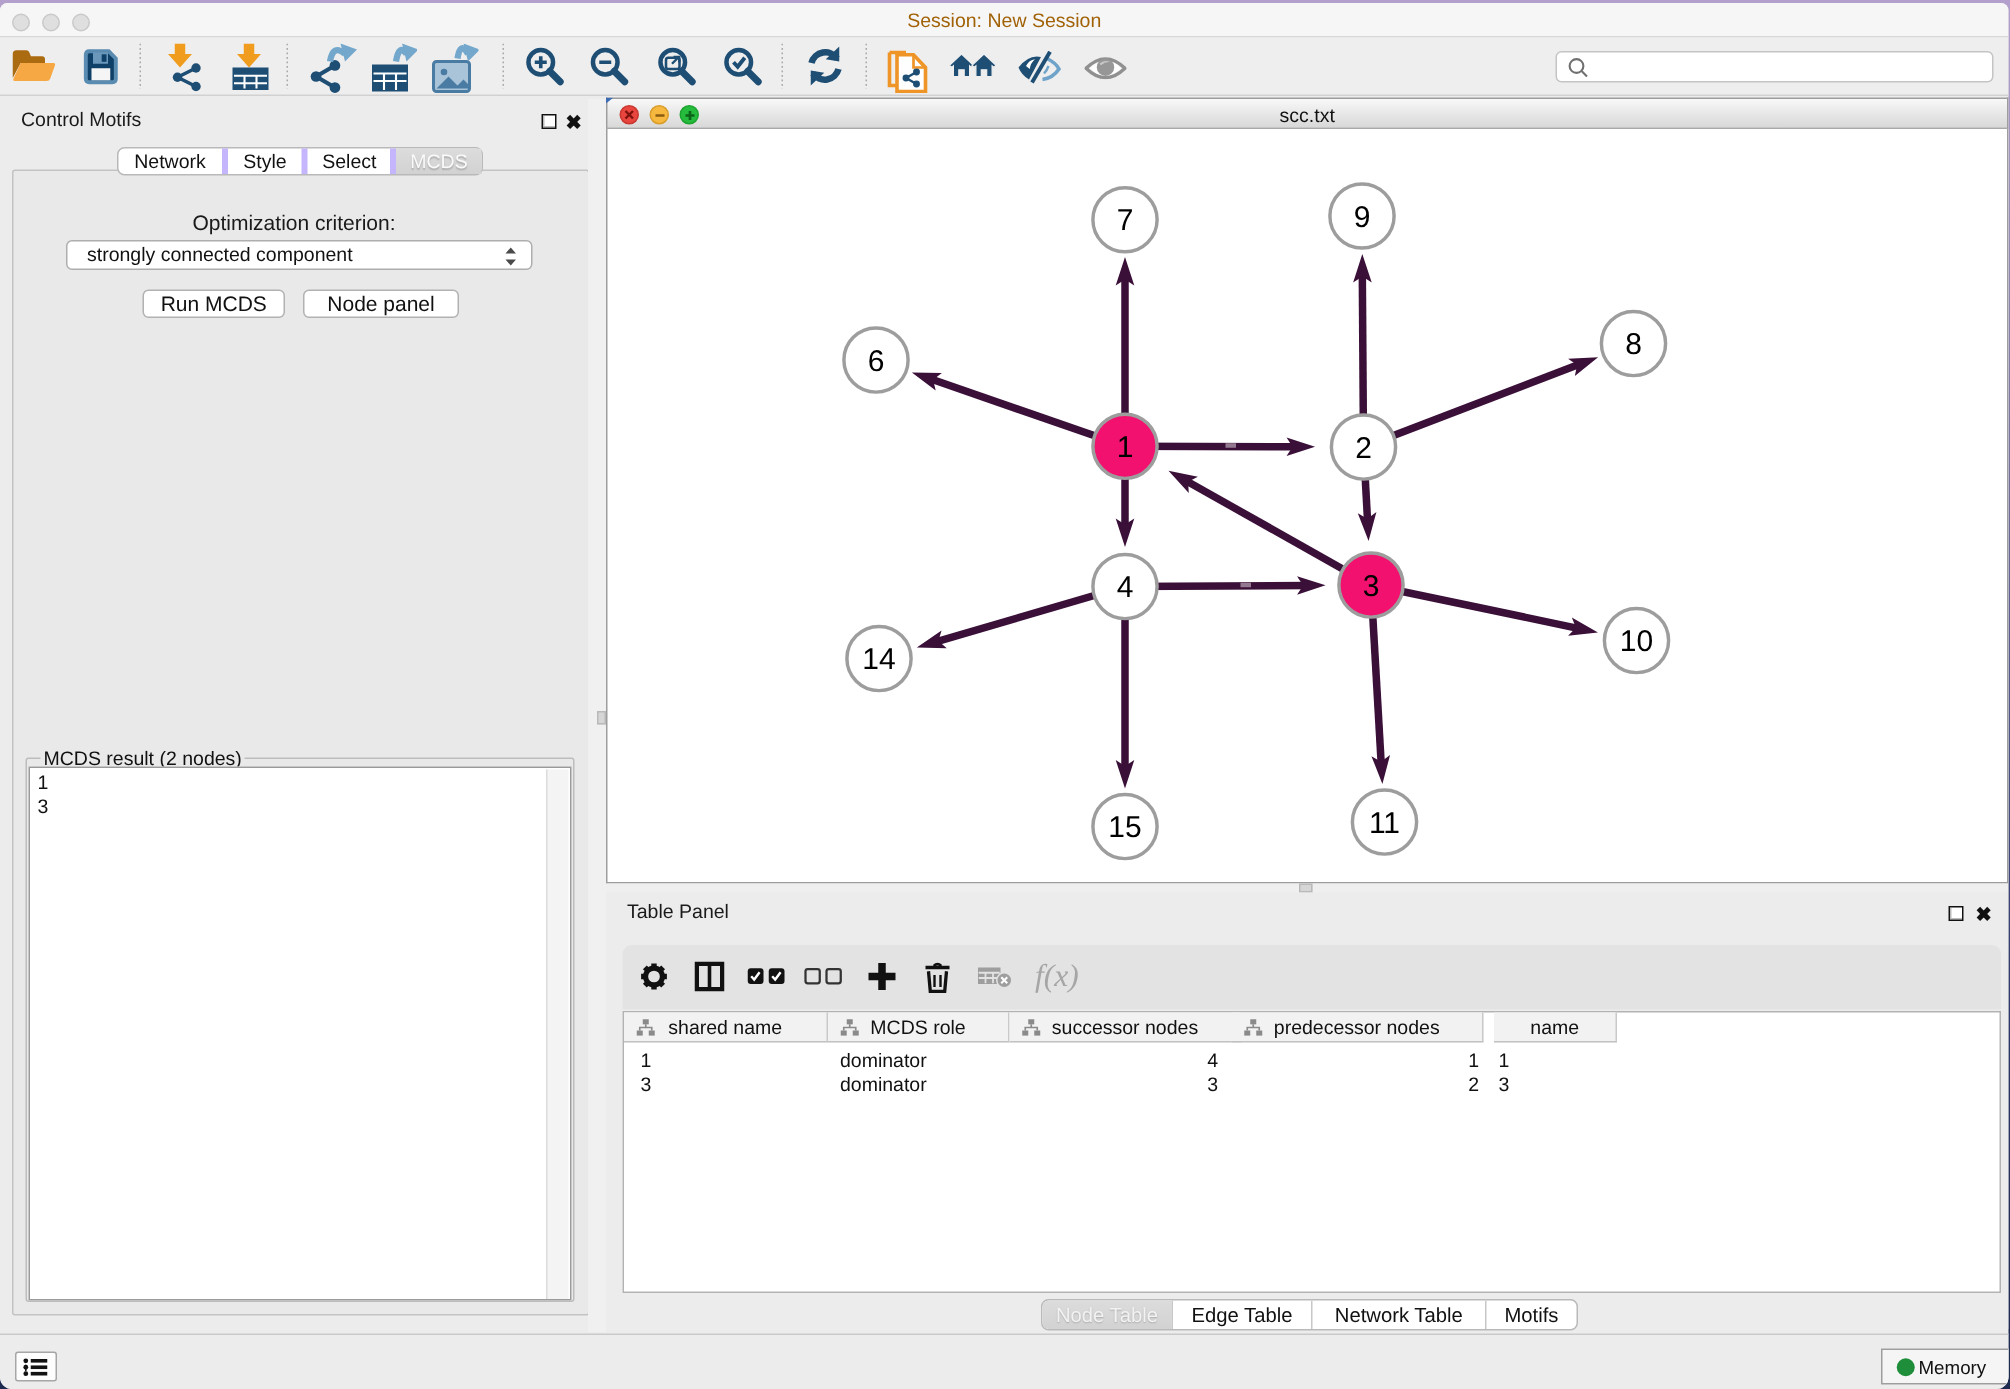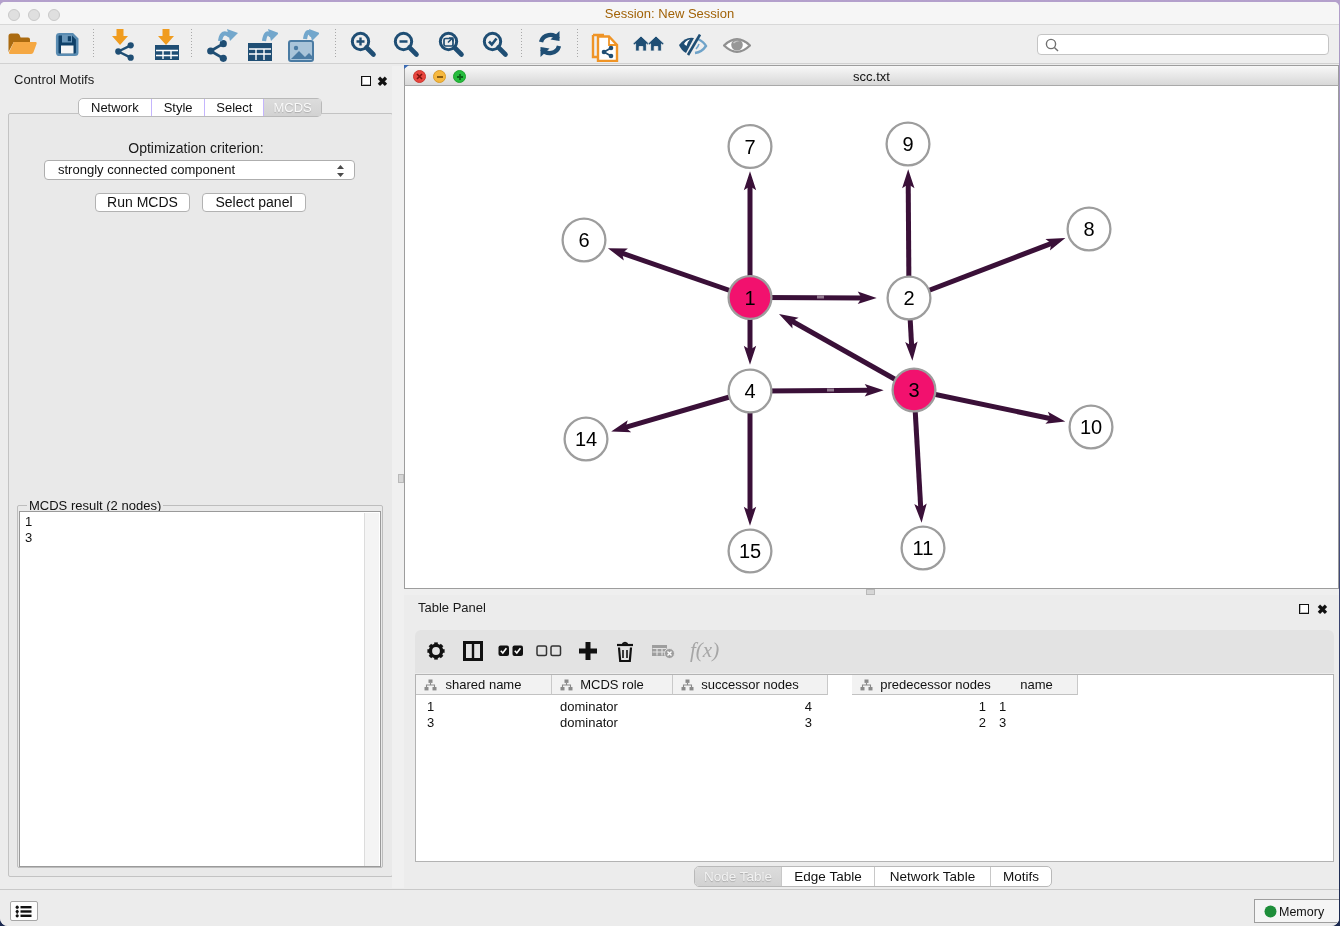--- a/index.html
+++ b/index.html
@@ -18,21 +18,21 @@
 .tbi { position:absolute; top:4px; }
 .tsep { position:absolute; top:4px; width:1px; height:30px; background-image:linear-gradient(#a9a9a9 34%, rgba(0,0,0,0) 0%); background-size:1px 3px; }
 #search { position:absolute; left:1037px; top:9px; width:292px; height:21px; background:#fff; border:1px solid #c4c4c4; border-radius:4px; }
 
 
 #cpanel { position:absolute; left:0; top:64px; width:392px; height:822px; background:#ececec; }
 #cptitle { position:absolute; left:14px; top:6px; font-size:13px; color:#1a1a1a; }
 .sqicon { position:absolute; width:10px; height:10px; border:1.5px solid #111; background:#fff; box-shadow:1px -1px 0 #bbb inset; }
 .xicon { position:absolute; font-size:13px; font-weight:bold; color:#111; line-height:10px;}
 #cptabs { z-index:2; position:absolute; left:78px; top:32px; width:244px; height:19px; border:1px solid #b9b9b9; border-radius:5px; background:#fff; display:flex; font-size:13px; color:#111; }
-#cptabs .tab { height:100%; display:flex; align-items:center; justify-content:center; border-right:1px solid #c4b5fd; }
+#cptabs .tab { height:100%; display:flex; align-items:center; justify-content:center; border-right:4px solid #c4b5fd; }
 #cpbox { position:absolute; left:8px; top:47px; width:385px; height:764px; border:1px solid #c3c3c3; border-radius:2px; background:#e9e9e9; }
 #optlabel { position:absolute; left:0; top:74px; width:392px; text-align:center; font-size:14px; color:#1a1a1a; }
 #ocselect { position:absolute; left:44px; top:94px; width:311px; height:20px; background:#fff; border:1px solid #aeaeae; border-radius:4px; font-size:13px; color:#111; line-height:18px; padding-left:13px; }
 .cbtn { position:absolute; top:127px; height:19px; background:#fff; border:1px solid #b2b2b2; border-radius:4px; font-size:14px; color:#111; text-align:center; line-height:17px; }
 #fieldset { position:absolute; left:17px; top:439px; width:366px; height:363px; border:1px solid #bdbdbd; border-radius:2px; }
 #fslabel { position:absolute; left:9px; top:-8px; background:#e9e9e9; padding:0 2px; font-size:13px; color:#111; }
 #fsinner { position:absolute; left:1px; top:5px; width:362px; height:356px; background:#fff; border:1px solid #9a9a9a; }
 #fstext { position:absolute; left:5px; top:2px; font-size:13px; line-height:16px; color:#111; }
 #fsscroll { position:absolute; right:1px; top:1px; width:15px; height:353px; background:#f4f4f4; border-left:1px solid #dcdcdc; }
 
@@ -208,21 +208,21 @@
       <div class="tab" style="width:57px; border-right:none; background:linear-gradient(#dcdcdc,#d2d2d2); color:#fafafa; text-shadow:0 1px 1px #aaa;">MCDS</div>
     </div>
     <div id="cpbox"></div>
     <div id="optlabel">Optimization criterion:</div>
     <div id="ocselect">strongly connected component
       <svg width="9" height="14" viewBox="0 0 9 14" style="position:absolute; right:9px; top:3px;">
         <path d="M1 5 L4.5 1 L8 5 Z M1 9 L4.5 13 L8 9 Z" fill="#4a4a4a"></path>
       </svg>
     </div>
     <div class="cbtn" style="left:95px; width:95px;">Run MCDS</div>
-    <div class="cbtn" style="left:202px; width:104px;">Select panel</div>
+    <div class="cbtn" style="left:202px; width:104px;">Node panel</div>
     <div id="fieldset">
       <div id="fslabel">MCDS result (2 nodes)</div>
       <div id="fsinner">
         <div id="fstext">1<br>3</div>
         <div id="fsscroll"></div>
       </div>
     </div>
   </div>
 
   <div id="vsplit">
@@ -379,21 +379,21 @@
               <path d="M6.5 3.9 V6 M2.5 8 V6 H10.5 V8" fill="none" stroke="#8a8a8a" stroke-width="1.1"></path>
               <rect x="0.5" y="8" width="4" height="3.4" fill="#8a8a8a"></rect>
               <rect x="8.5" y="8" width="4" height="3.4" fill="#8a8a8a"></rect>
             </svg>MCDS role</div>
         <div class="th" style="left:257px; width:155px;"><svg width="13" height="12" viewBox="0 0 13 12" style="position:absolute; left:8px; top:4px;">
               <rect x="4.5" y="0.5" width="4" height="3.4" fill="#8a8a8a"></rect>
               <path d="M6.5 3.9 V6 M2.5 8 V6 H10.5 V8" fill="none" stroke="#8a8a8a" stroke-width="1.1"></path>
               <rect x="0.5" y="8" width="4" height="3.4" fill="#8a8a8a"></rect>
               <rect x="8.5" y="8" width="4" height="3.4" fill="#8a8a8a"></rect>
             </svg>successor nodes</div>
-        <div class="th" style="left:436px; width:168px;"><svg width="13" height="12" viewBox="0 0 13 12" style="position:absolute; left:8px; top:4px;">
+        <div class="th" style="left:405px; width:168px;"><svg width="13" height="12" viewBox="0 0 13 12" style="position:absolute; left:8px; top:4px;">
               <rect x="4.5" y="0.5" width="4" height="3.4" fill="#8a8a8a"></rect>
               <path d="M6.5 3.9 V6 M2.5 8 V6 H10.5 V8" fill="none" stroke="#8a8a8a" stroke-width="1.1"></path>
               <rect x="0.5" y="8" width="4" height="3.4" fill="#8a8a8a"></rect>
               <rect x="8.5" y="8" width="4" height="3.4" fill="#8a8a8a"></rect>
             </svg>predecessor nodes</div>
         <div class="th" style="left:580px; width:82px;">name</div>
       </div>
       <div class="td" style="left:11px; top:24px;">1</div>
       <div class="td" style="left:144px; top:24px;">dominator</div>
       <div class="td" style="left:340px; top:24px; width:56px; text-align:right;">4</div>

